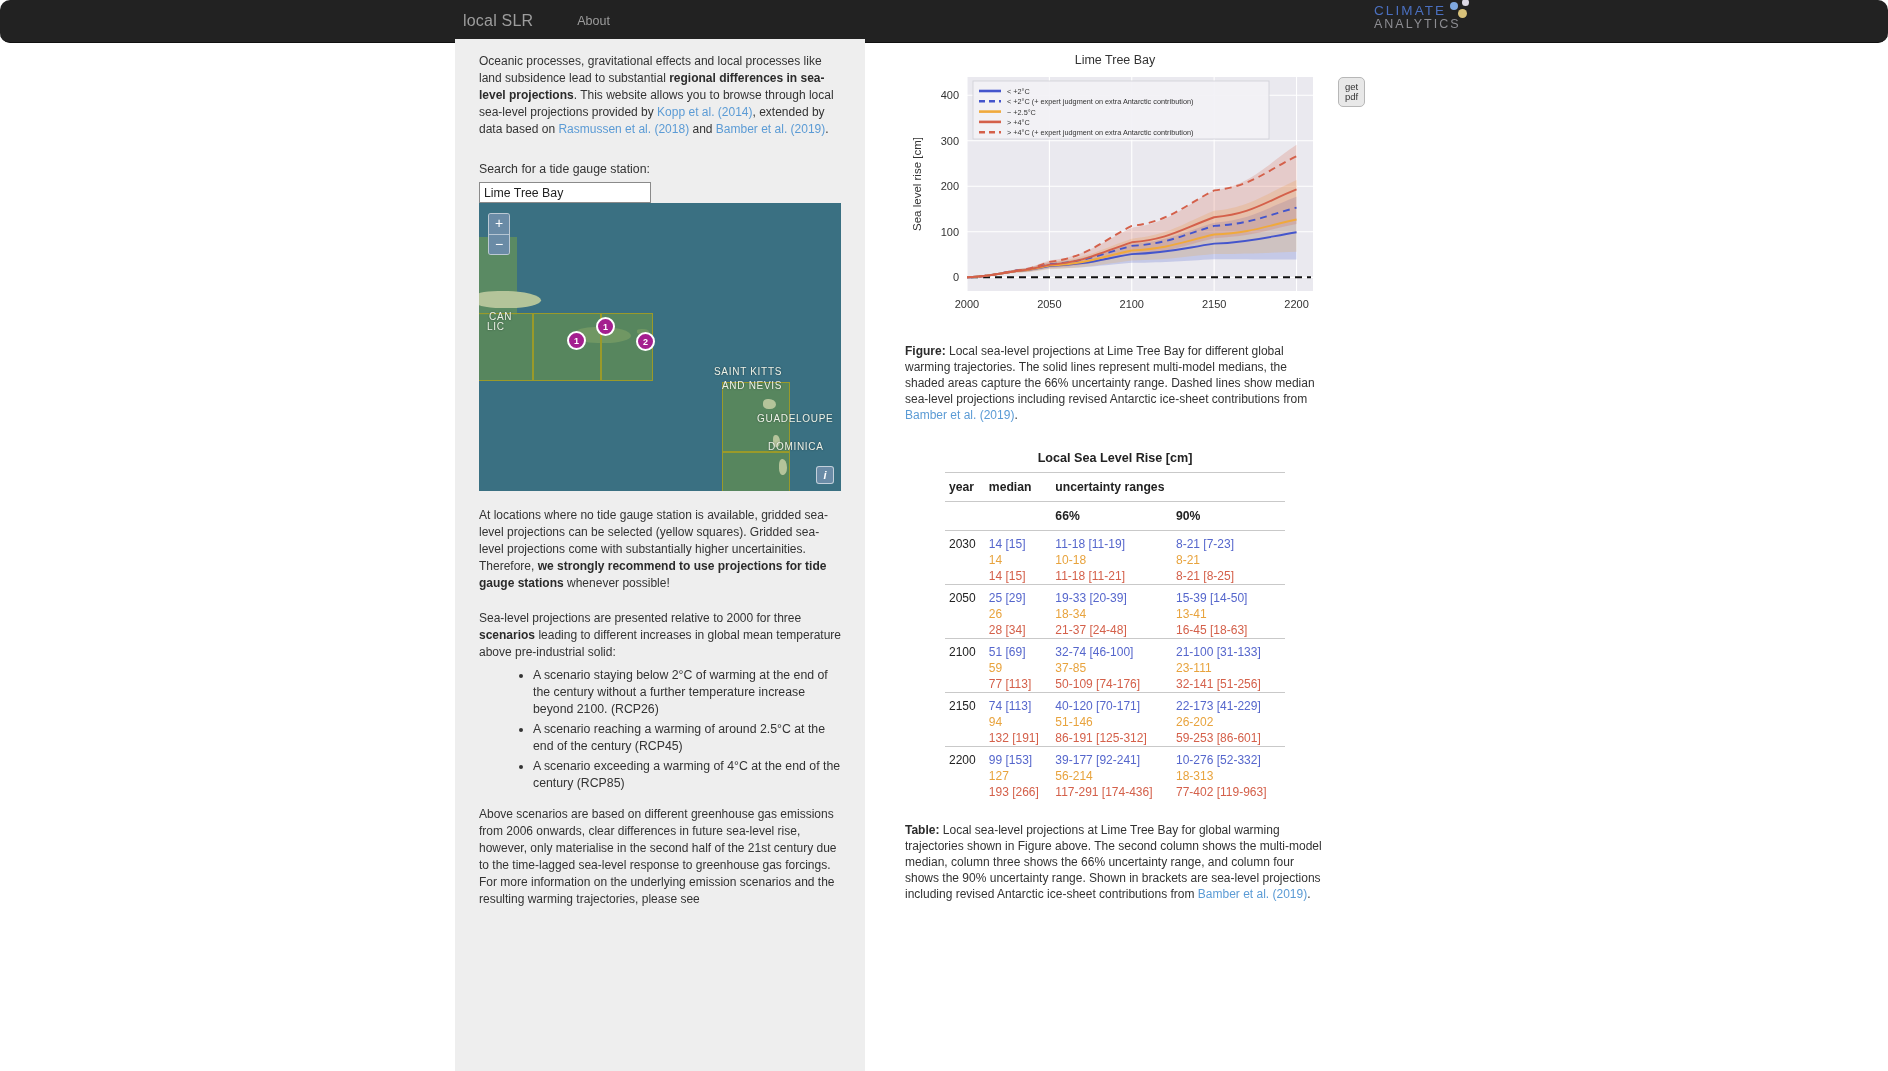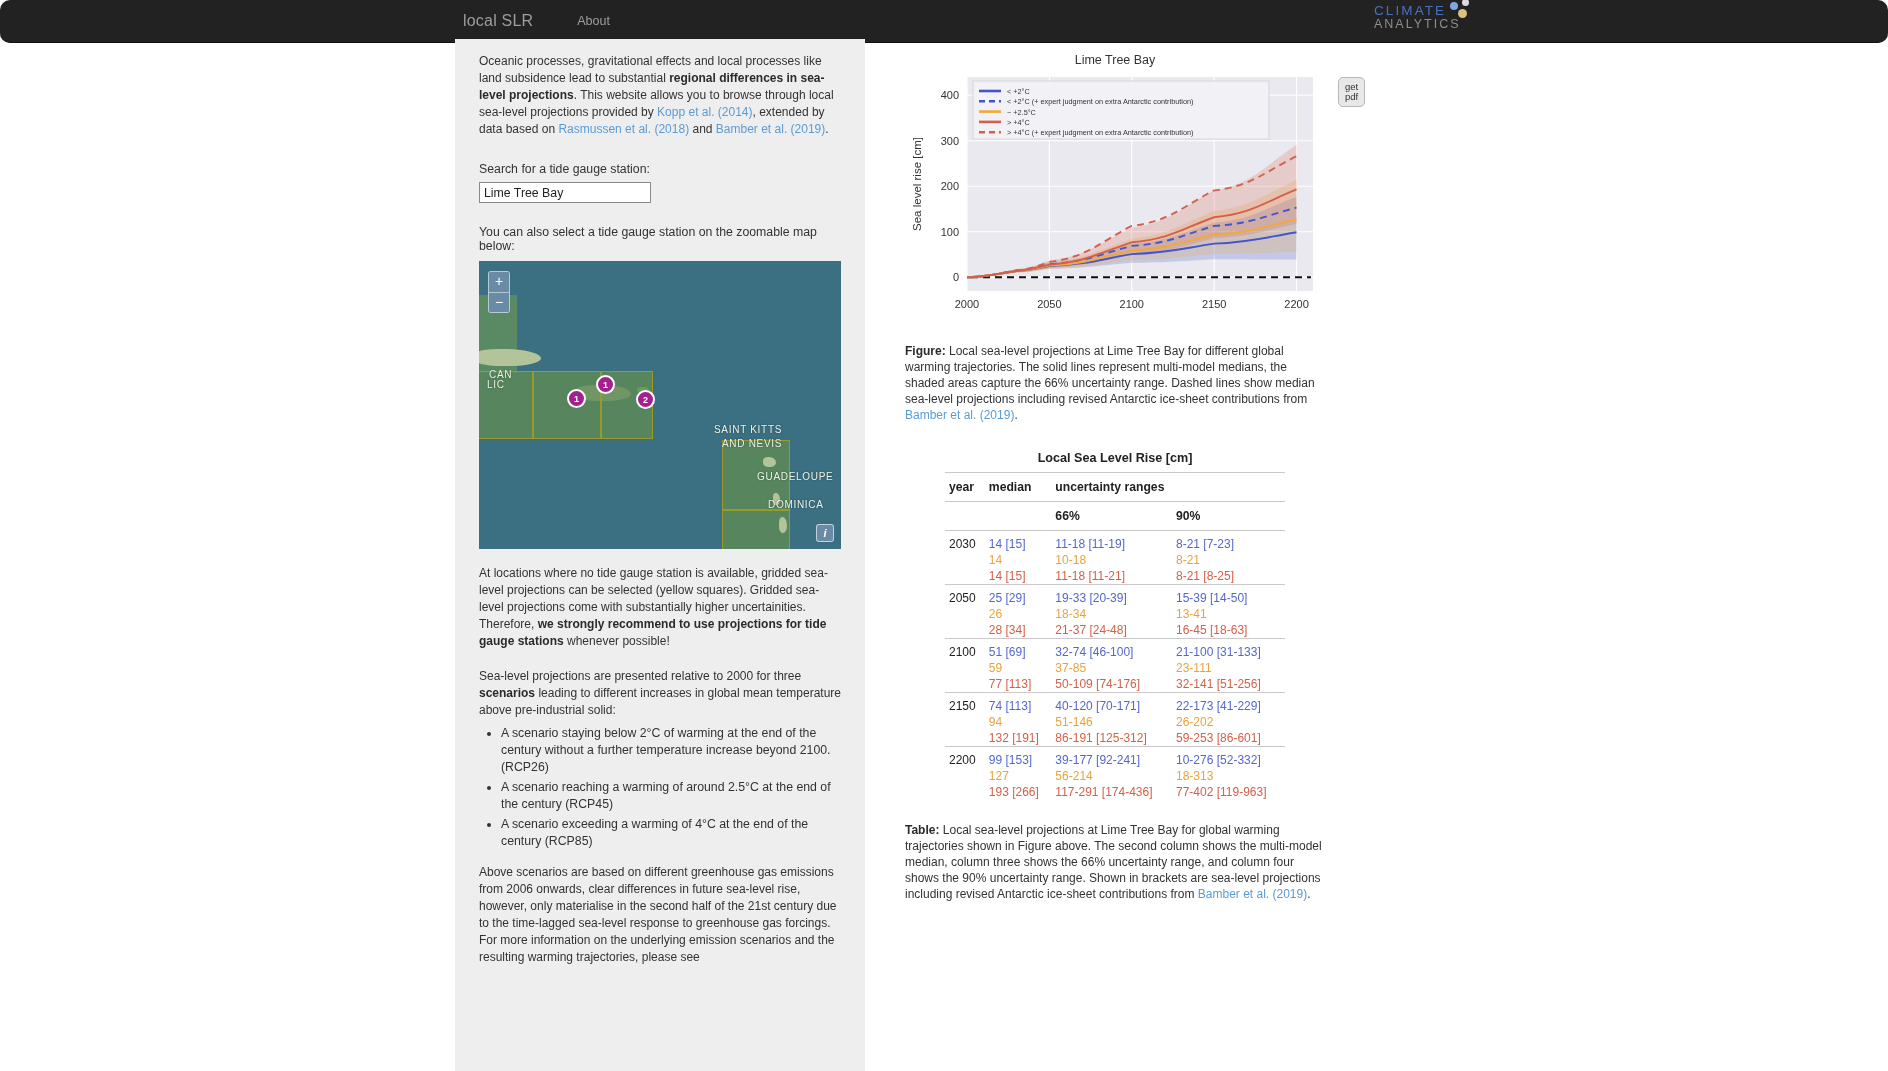--- a/index.html
+++ b/index.html
@@ -112,21 +112,21 @@
   .zoom-btn + .zoom-btn { border-top:1px solid rgba(255,255,255,.5); }
   #info-btn {
     position:absolute; right:7px; bottom:7px;
     width:18px; height:18px; background:#6a8ba6;
     border:1px solid rgba(255,255,255,.6); border-radius:3px;
     color:#fff; font-size:11px; font-style:italic; font-weight:bold;
     text-align:center; line-height:17px; cursor:pointer;
   }
 
   ul.scen { margin:6px 0 14px 0; padding-left:22px; }
-  ul.scen li { font-size:12.3px; line-height:17px; margin-bottom:3px; }
+  ul.scen li { font-size:12.3px; line-height:17px; margin-bottom:3px;margin-left:32px; }
 
   
   #getpdf {
     position:absolute; right:-40px; top:38px;
     background:#e8e8e8; border:1px solid #b7b7b7; border-radius:5px;
     font-size:9.5px; line-height:10px; color:#333;
     padding:4px 5px; text-align:center; cursor:pointer; width:27px;
   }
   #chart-title {
     text-align:center; font-size:12.5px; color:#333;
@@ -176,21 +176,20 @@
   <div id="left-col">
 
 
     <p class="body">
       <span>Oceanic processes, gravitational effects and local processes like land subsidence lead to substantial </span><b>regional differences in sea-level projections</b><span>. This website allows you to browse through local sea-level projections provided by </span><a>Kopp et al. (2014)</a><span>, extended by data based on </span><a>Rasmussen et al. (2018)</a><span> and </span><a>Bamber et al. (2019)</a><span>.</span>
     </p>
 
     <div class="form-label">Search for a tide gauge station:</div>
     <input id="search-input" type="text" value="Lime Tree Bay" style="">
 
-    <div class="map-intro">You can also select a tide gauge station on the zoomable map below:</div>
 
     
     <div id="map">
 
       <div class="landmass" style="left:-20px;top:34px;width:58px;height:78px;"></div>
       <div class="isle" style="left:-6px;top:88px;width:68px;height:17px;"></div>
       <div class="isle" style="left:96px;top:124px;width:56px;height:16px;"></div>
       <div class="isle" style="left:158px;top:126px;width:12px;height:5px;"></div>
 
       <div class="grid-square" style="left:-22px;top:110px;width:76px;height:68px;"></div>

